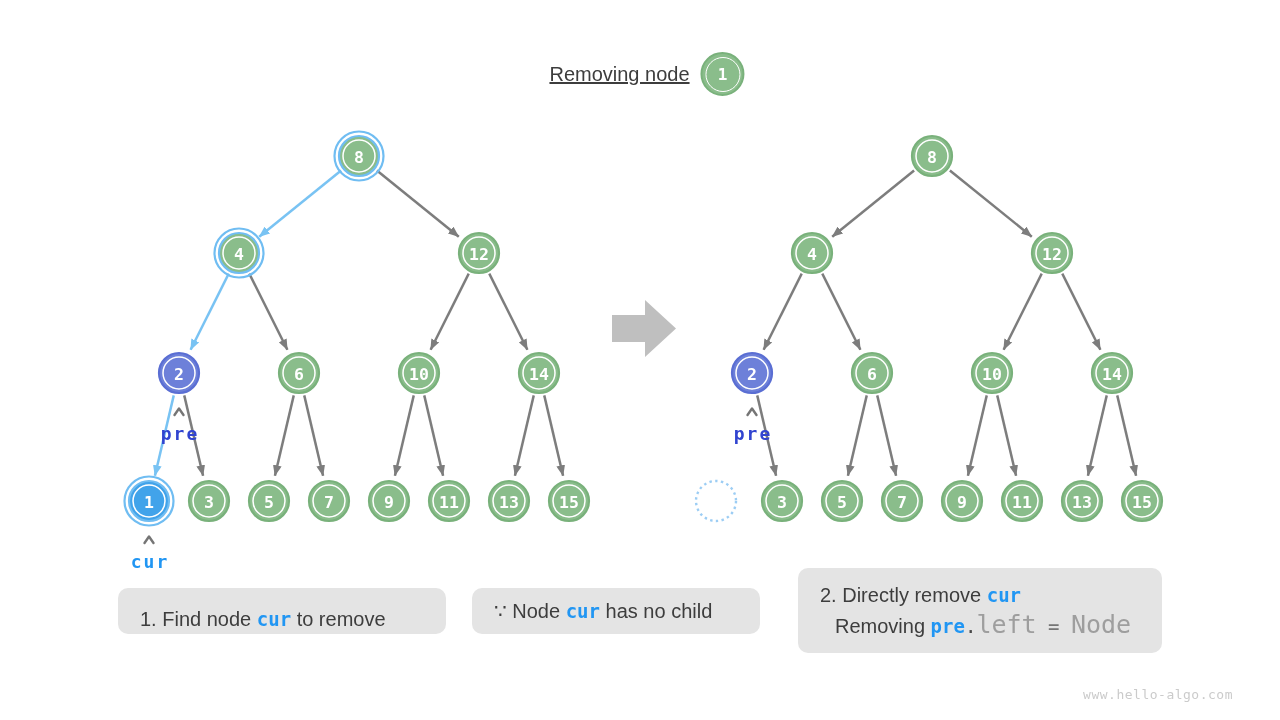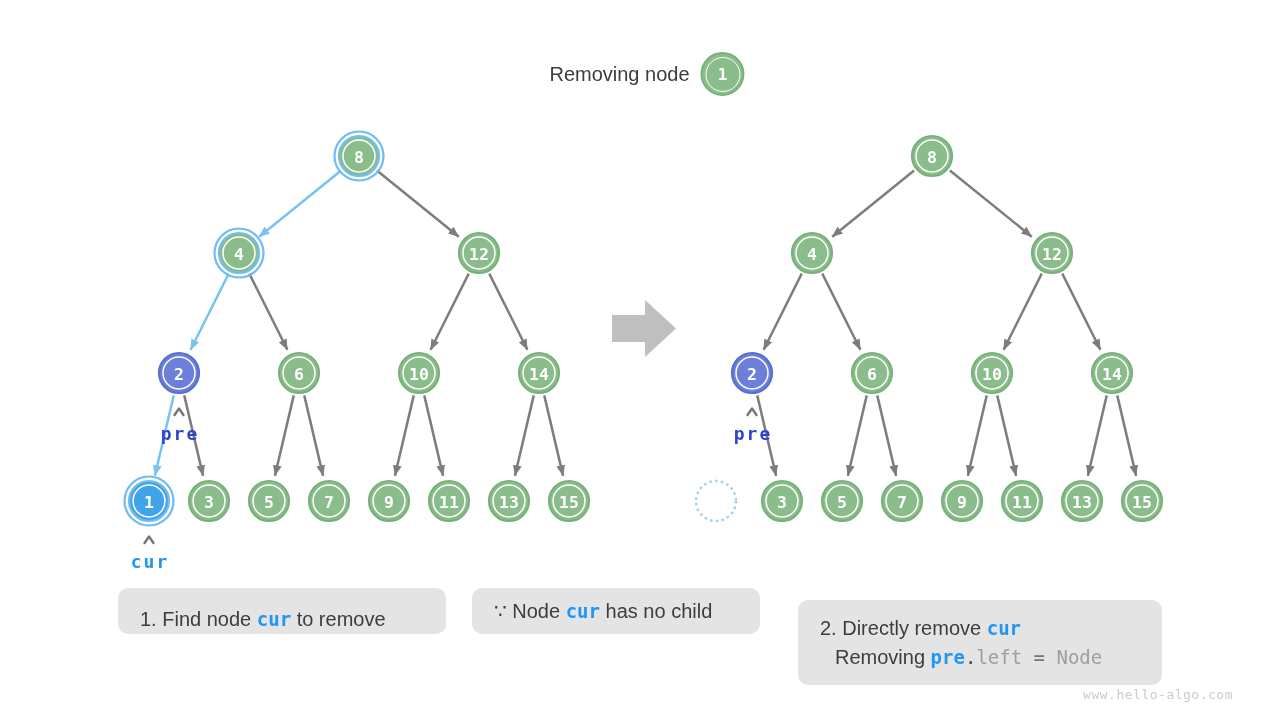--- a/index.html
+++ b/index.html
@@ -7,21 +7,21 @@
     width:1280px; height:720px; position:relative; overflow:hidden;
     background:#ffffff;
     font-family:"Liberation Sans", sans-serif;
   }
   .stage { position:absolute; inset:0; }
 
   
   .title {
     position:absolute; top:52px; left:calc(50% + 7px); transform:translateX(-50%);
     display:flex; align-items:center; gap:11px;
-    font-size:20px; color:var(--text); white-space:nowrap;
+    font-size:20px; color:var(--text); white-space:nowrap;text-decoration:underline;
   }
   .title-node {
     position:relative; width:40px; height:40px; border-radius:50%;
     background:var(--green_fill); border:2px solid var(--green_stroke);
     flex:0 0 auto;
   }
   .title-node-inner {
     position:absolute; inset:2.5px; border:1.5px solid #fff; border-radius:50%;
     display:flex; align-items:center; justify-content:center;
     font:700 16px "DejaVu Sans Mono", monospace; color:#fff;
@@ -35,21 +35,21 @@
   
   .caption {
     position:absolute; box-sizing:border-box;
     background:var(--caption_bg); border-radius:10px;
     display:flex; flex-direction:column; justify-content:center;
     padding:0 22px; font-size:20px; color:var(--text);
   }
   .cap-line { line-height:29px; white-space:pre; }
   .seg-plain { color:var(--text); }
   .seg-code_blue { font-family:"DejaVu Sans Mono", monospace; font-weight:700; font-size:19px; color:var(--code_blue); }
-  .seg-code_gray { font-family:"DejaVu Sans Mono", monospace; font-size:19px; color:var(--code_gray); }
+  .seg-code_gray { font-family:"DejaVu Sans Mono", monospace; font-size:25px; color:var(--code_gray); }
   .seg-code_mid  { font-family:"DejaVu Sans Mono", monospace; font-size:19px; color:var(--code_mid); }
   .seg-code_dark { font-family:"DejaVu Sans Mono", monospace; font-size:19px; color:var(--code_dark); }
 
   .watermark {
     position:absolute; top:687px; right:47px;
     font:13px "DejaVu Sans Mono", monospace; color:var(--watermark);
     letter-spacing:0.5px;
   }
 </style>
 </head>
@@ -262,20 +262,20 @@
       </g>
     </svg>
 
   <div id="captions">
       <div class="caption" style="left: 118px; top: 588px; width: 328px; height: 46px; justify-content: flex-end;">
         <div class="cap-line"><span class="seg-plain">1. Find node </span><span class="seg-code_blue">cur</span><span class="seg-plain"> to remove</span></div>
       </div>
       <div class="caption" style="left: 472px; top: 588px; width: 288px; height: 46px;">
         <div class="cap-line"><span class="seg-plain">∵ Node </span><span class="seg-code_blue">cur</span><span class="seg-plain"> has no child</span></div>
       </div>
-      <div class="caption" style="left: 798px; top: 568px; width: 364px; height: 85px; margin-top: 32px;">
+      <div class="caption" style="left: 798px; top: 568px; width: 364px; height: 85px;">
         <div class="cap-line"><span class="seg-plain">2. Directly remove </span><span class="seg-code_blue">cur</span></div>
         <div class="cap-line" style="padding-left: 15px;"><span class="seg-plain">Removing </span><span class="seg-code_blue">pre</span><span class="seg-code_dark">.</span><span class="seg-code_gray">left</span><span class="seg-code_mid"> = </span><span class="seg-code_gray">Node</span></div>
       </div>
     </div>
 
   <div class="watermark">www.hello-algo.com</div>
 </div>
 
 </body></html>

